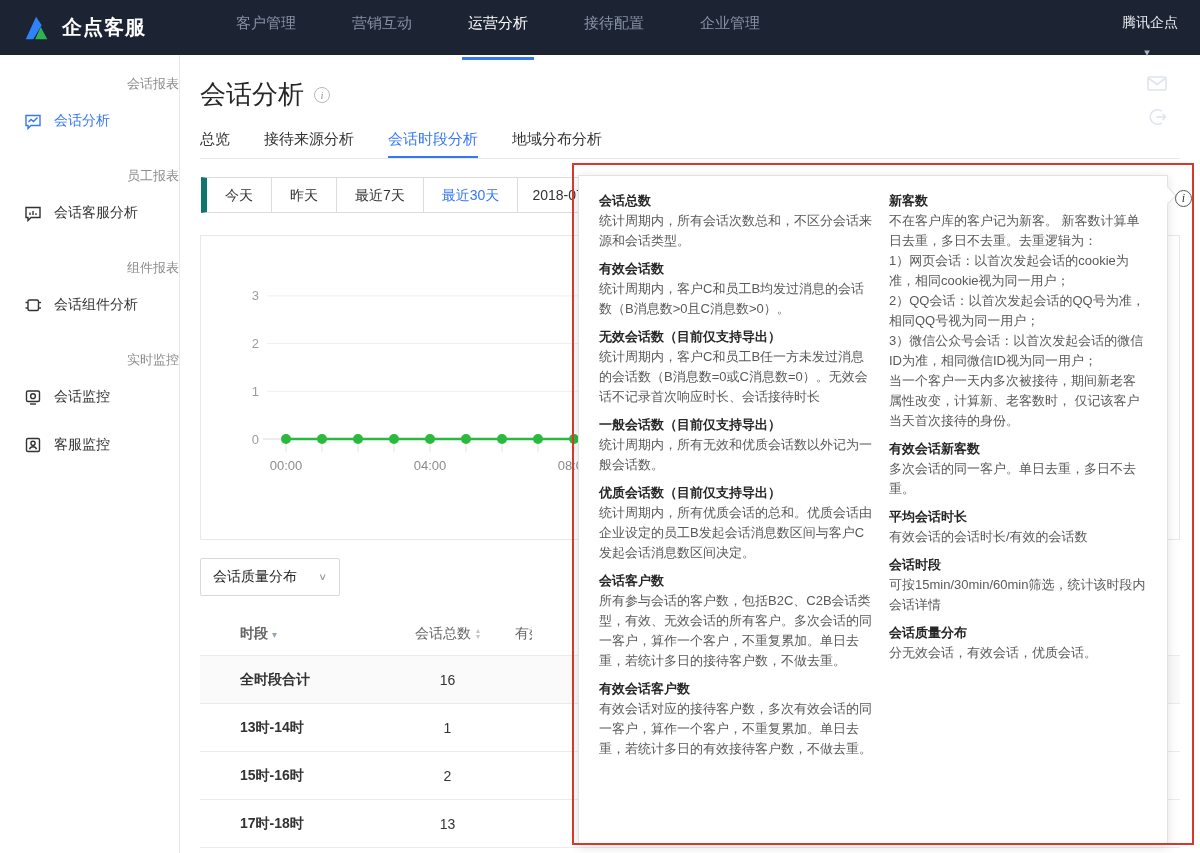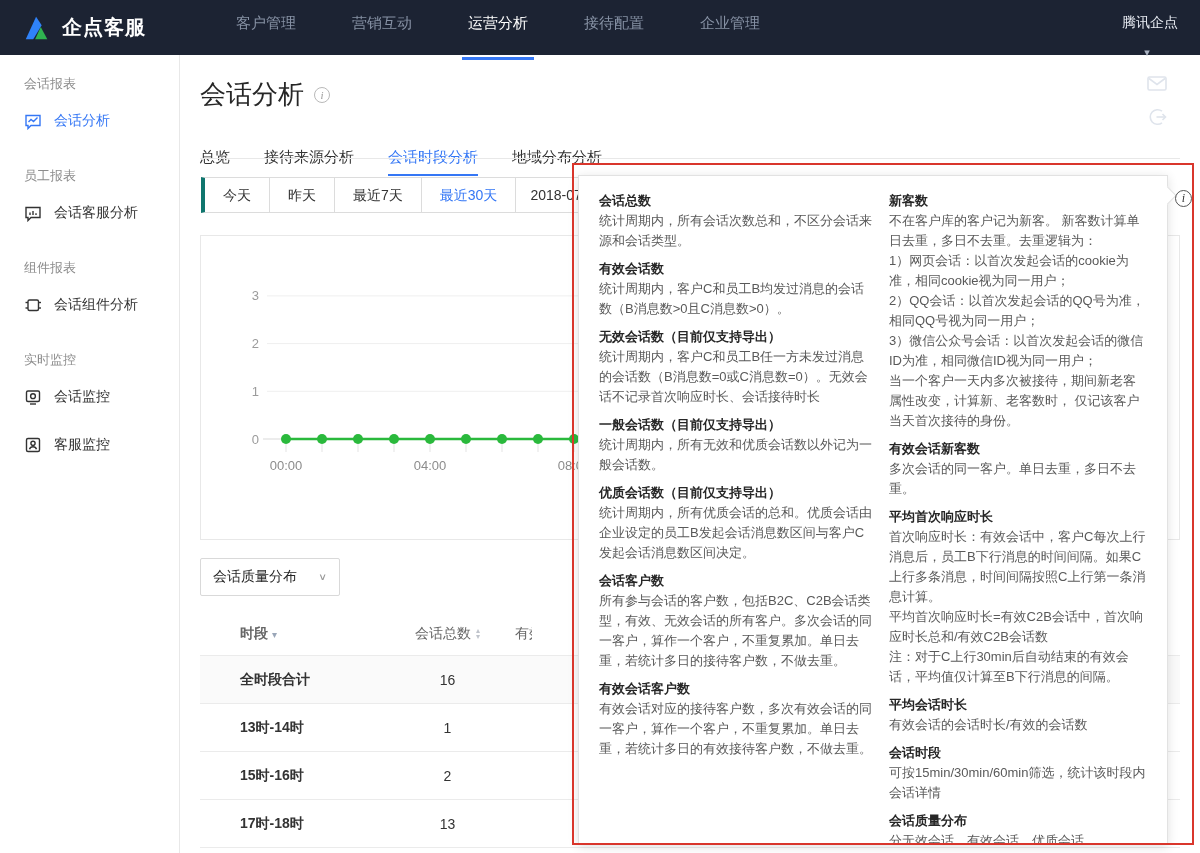--- a/index.html
+++ b/index.html
@@ -21,44 +21,44 @@
   .nav-right { position:absolute; right:22px; top:0; height:55px; display:flex; align-items:center; gap:14px;flex-direction:column; }
   .avatar { width:30px; height:30px; border-radius:50%; background:#fff; display:flex;
     align-items:center; justify-content:center; cursor:pointer; overflow:hidden; }
   .user-name { color:#e8ecf3; font-size:14px; cursor:pointer; }
   .user-caret { color:#aab3c2; font-size:11px; margin-left:-6px; cursor:pointer; }
   .nav-ico { margin-left:14px; cursor:pointer; display:flex; align-items:center; }
 
   
   .sidebar { position:absolute; left:0; top:55px; width:180px; height:798px;
     background:#fff; border-right:1px solid #e8e8e8; padding-top:20px; }
-  .side-sec { margin-top:26px; }
+  .side-sec { margin-top:26px;text-align:right; }
   .side-sec:first-child { margin-top:0; }
   .side-title { padding-left:24px; font-size:13px; color:#8c8c8c; height:18px; line-height:18px; }
   .side-item { display:flex; align-items:center; gap:12px; height:40px; padding-left:24px;
     margin-top:8px; font-size:14px; color:#333; cursor:pointer; }
   .side-item.active { color:var(--accent,#3577f5); }
   .side-item svg { flex:0 0 auto; }
 
   
   .main { position:absolute; left:180px; top:55px; width:1020px; height:798px; background:#fff; }
   .page-head { position:absolute; left:20px; top:22px; display:flex; align-items:center; gap:10px; }
   .page-title { font-size:26px; color:#262626; font-weight:500; }
   .info-badge { display:inline-flex; align-items:center; justify-content:center;
     width:16px; height:16px; border:1px solid #b9b9b9; border-radius:50%;
     color:#9a9a9a; font-size:11px; font-style:italic; font-family:"Liberation Serif",serif; cursor:pointer; }
-  .tabs { position:absolute; left:20px; top:90px; display:flex; gap:34px; height:31px; }
+  .tabs { position:absolute; left:20px; top:72px; display:flex; gap:34px; height:31px; }
   .tab { font-size:15px; color:#333; height:31px; line-height:24px; cursor:pointer; }
   .tab.active { color:var(--accent,#3577f5); border-bottom:2px solid var(--accent,#3577f5); }
   .tabs-divider { position:absolute; left:20px; top:103px; width:980px; height:1px; background:#e8e8e8; }
 
   .filter-row { position:absolute; left:21px; top:122px; display:flex; }
   .seg-btn { height:36px; line-height:34px; padding:0 18px; border:1px solid #dcdcdc;
     border-left:none; background:#fff; font-size:14px; color:#333; cursor:pointer; }
-  .seg-btn:first-child { border-left:4px solid #0f766e; }
+  .seg-btn:first-child { border-left:6px solid #0f766e; }
   .seg-btn.active { color:var(--accent,#3577f5); }
   .date-box { height:36px; line-height:34px; padding:0 14px; border:1px solid #dcdcdc;
     border-left:none; width:130px; font-size:14px; color:#333; white-space:nowrap;
     overflow:hidden; cursor:pointer; }
 
   .chart-panel { position:absolute; left:20px; top:180px; width:980px; height:305px;
     border:1px solid #e8e8e8; background:#fff; }
   .chart-panel svg { display:block; }
 
   .detail-row { position:absolute; left:20px; top:503px; width:980px; height:38px; }
@@ -342,26 +342,20 @@
 1）网页会话：以首次发起会话的cookie为准，相同cookie视为同一用户；
 2）QQ会话：以首次发起会话的QQ号为准，相同QQ号视为同一用户；
 3）微信公众号会话：以首次发起会话的微信ID为准，相同微信ID视为同一用户；
 当一个客户一天内多次被接待，期间新老客属性改变，计算新、老客数时， 仅记该客户当天首次接待的身份。</div>
         </div>
       <div class="tip-item">
           <div class="tip-term">有效会话新客数</div>
           <div class="tip-desc">多次会话的同一客户。单日去重，多日不去重。</div>
         </div>
       <div class="tip-item">
-          <div class="tip-term">平均首次响应时长</div>
-          <div class="tip-desc">首次响应时长：有效会话中，客户C每次上行消息后，员工B下行消息的时间间隔。如果C上行多条消息，时间间隔按照C上行第一条消息计算。
-平均首次响应时长=有效C2B会话中，首次响应时长总和/有效C2B会话数
-注：对于C上行30min后自动结束的有效会话，平均值仅计算至B下行消息的间隔。</div>
-        </div>
-      <div class="tip-item">
           <div class="tip-term">平均会话时长</div>
           <div class="tip-desc">有效会话的会话时长/有效的会话数</div>
         </div>
       <div class="tip-item">
           <div class="tip-term">会话时段</div>
           <div class="tip-desc">可按15min/30min/60min筛选，统计该时段内会话详情</div>
         </div>
       <div class="tip-item">
           <div class="tip-term">会话质量分布</div>
           <div class="tip-desc">分无效会话，有效会话，优质会话。</div>

